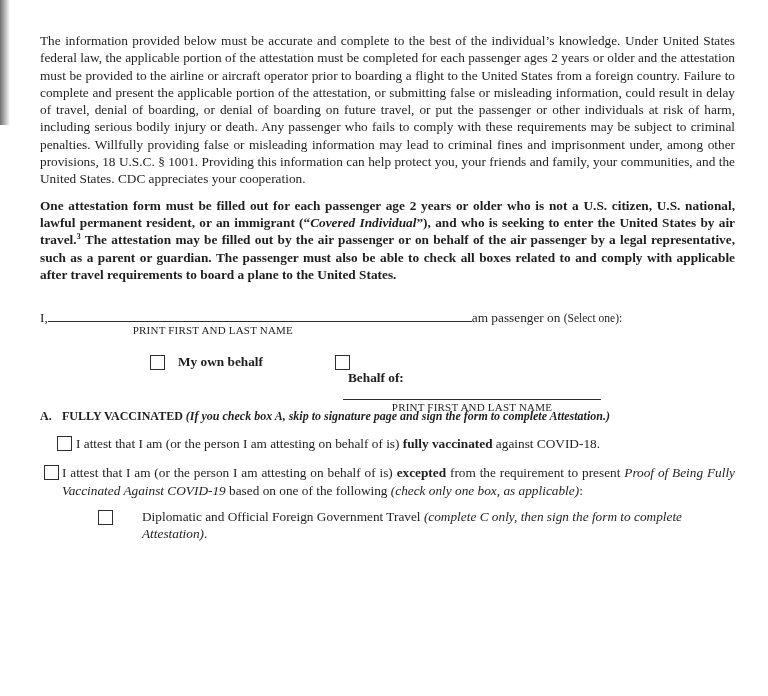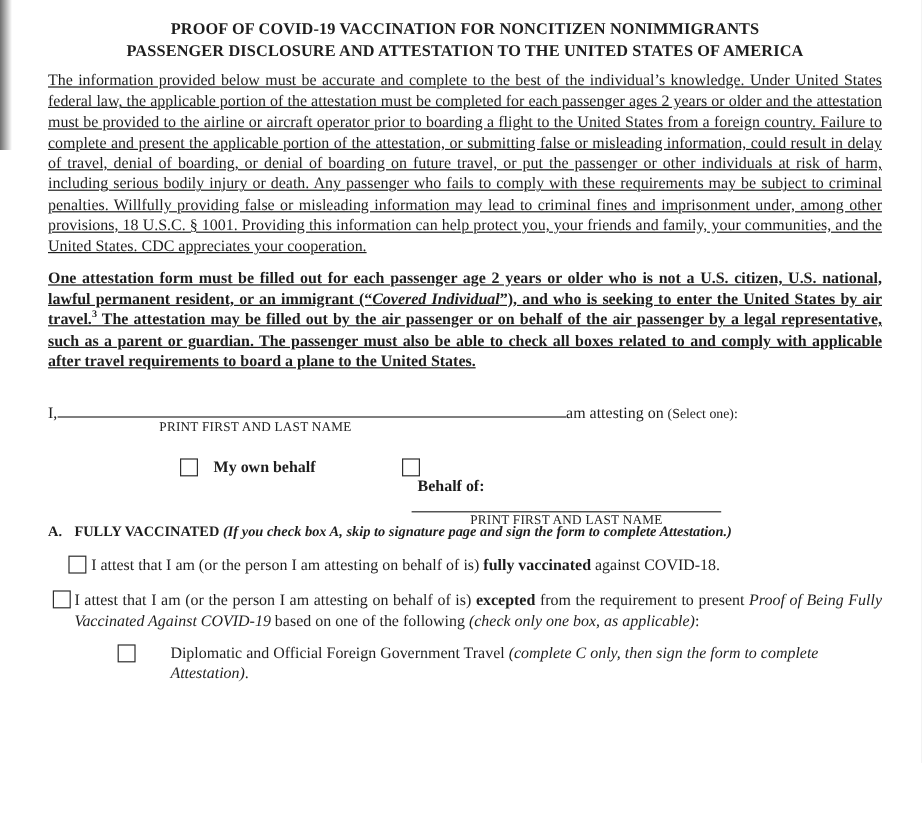--- a/index.html
+++ b/index.html
@@ -27,24 +27,23 @@
 
   .title {
     margin:7px 0 0 0;
     text-align:center;
     font-size:13.6px; font-weight:bold;
     line-height:18.5px;
     letter-spacing:.1px;
   }
 
   .body-text {
-    margin:6px 0 0 0;
+    margin:24px 0 0 0;
     font-size:13.3px; line-height:17.3px;
     text-align:justify;
-    text-decoration:underline;
   }
   .body-text.bold { font-weight:bold; margin-top:9px; }
   .bi { font-style:italic; }
   sup.fn { font-size:8.5px; vertical-align:super; line-height:0; }
 
   
   .attest-row {
     margin-top:24px;
     font-size:13.3px; line-height:17px;
     white-space:nowrap;
@@ -133,30 +132,26 @@
   .sub-option .cb { position:absolute; left:0; top:2px; }
 </style>
 </head>
 <body>
 
 <div class="page">
   <div class="scan-edge"></div>
   <div class="content">
 
 
-    <h1 class="title">
-      <span>PROOF OF COVID-19 VACCINATION FOR NONCITIZEN NONIMMIGRANTS</span><br>
-      <span>PASSENGER DISCLOSURE AND ATTESTATION TO THE UNITED STATES OF AMERICA</span>
-    </h1>
 
     <p class="body-text">The information provided below must be accurate and complete to the best of the individual’s knowledge. Under United States federal law, the applicable portion of the attestation must be completed for each passenger ages 2 years or older and the attestation must be provided to the airline or aircraft operator prior to boarding a flight to the United States from a foreign country. Failure to complete and present the applicable portion of the attestation, or submitting false or misleading information, could result in delay of travel, denial of boarding, or denial of boarding on future travel, or put the passenger or other individuals at risk of harm, including serious bodily injury or death. Any passenger who fails to comply with these requirements may be subject to criminal penalties. Willfully providing false or misleading information may lead to criminal fines and imprisonment under, among other provisions, 18 U.S.C. § 1001. Providing this information can help protect you, your friends and family, your communities, and the United States. CDC appreciates your cooperation.</p>
 
     <p class="body-text bold"><span>One attestation form must be filled out for each passenger age 2 years or older who is not a U.S. citizen, U.S. national, lawful permanent resident, or an immigrant (“</span><span class="bi">Covered Individual</span><span>”), and who is seeking to enter the United States by air travel.</span><sup class="fn">3</sup><span> The attestation may be filled out by the air passenger or on behalf of the air passenger by a legal representative, such as a parent or guardian. The passenger must also be able to check all boxes related to and comply with applicable after travel requirements to board a plane to the United States.</span></p>
 
-    <div class="attest-row"><span>I,</span><span class="name-line"><span class="caption">PRINT FIRST AND LAST NAME</span></span><span>am attesting on </span><span class="small-note">(Select one):</span></div>
+    <div class="attest-row"><span>I,</span><span class="name-line"><span class="caption">PRINT FIRST AND LAST NAME</span></span><span>am passenger on </span><span class="small-note">(Select one):</span></div>
 
     <div class="behalf-row">
       <span class="cb"></span>
       <span class="lbl">My own behalf</span>
       <span class="behalf-of-group">
         <span class="cb"></span>
         <span class="lbl">Behalf of:</span>
         <span class="behalf-line">
           <span class="caption">PRINT FIRST AND LAST NAME</span>
         </span>

